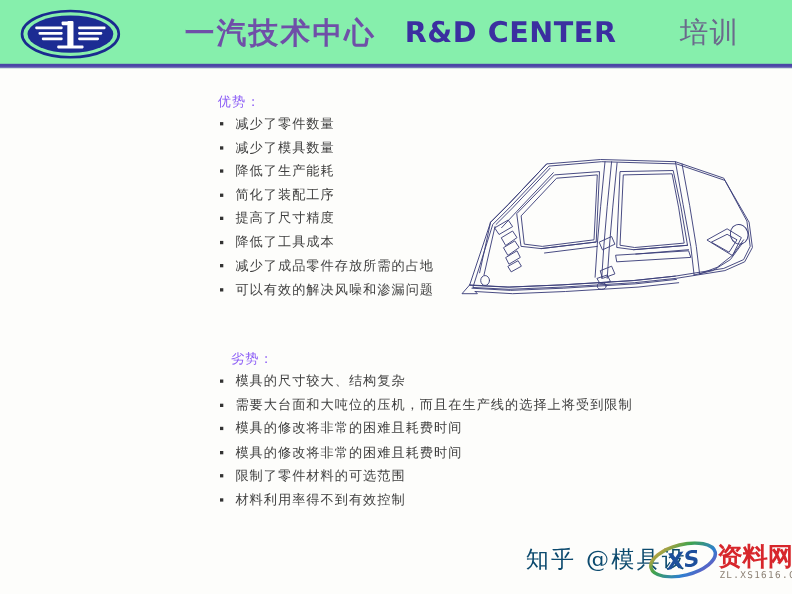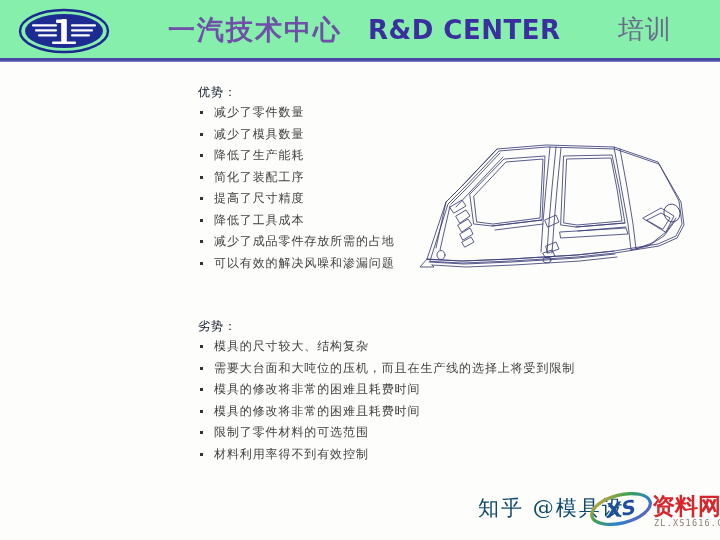--- a/index.html
+++ b/index.html
@@ -78,21 +78,21 @@
     position: absolute;
     left: 0;
     top: 62px;
     width: 720px;
     height: 478px;
   }
   .section-heading {
     position: absolute;
     left: 198px;
     font-size: 12px;
-    color: #0f172a;
+    color: #8b5cf6;
     font-family: "DejaVu Serif", "Liberation Serif", serif;
     letter-spacing: 1px;
     white-space: nowrap;
   }
   .bullet-list {
     position: absolute;
     left: 198px;
     margin: 0;
     padding: 0;
     list-style: none;
@@ -112,21 +112,21 @@
     position: absolute;
     left: 2px;
     top: 9px;
     width: 3px;
     height: 3px;
     background: #333;
   }
 
   #advantages-heading { top: 22px; }
   #advantages-list    { top: 40px; }
-  #drawbacks-heading  { top: 256px; }
+  #drawbacks-heading  { top: 256px; margin-left: 12px; }
   #drawbacks-list     { top: 274px; }
 
   
   #cad-drawing {
     position: absolute;
     left: 400px;
     top: 66px;
     width: 320px;
     height: 200px;
   }

